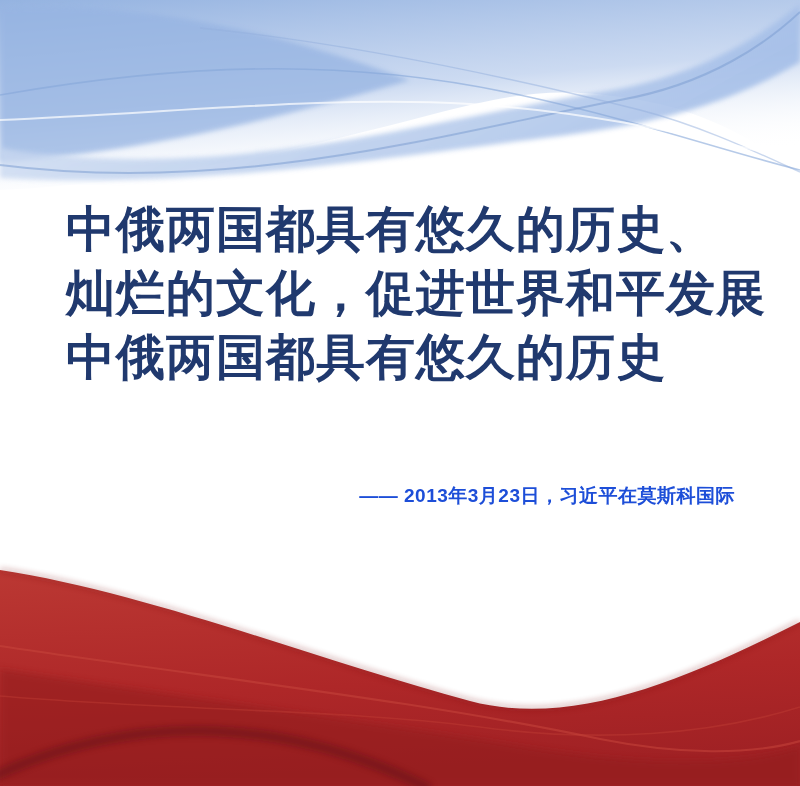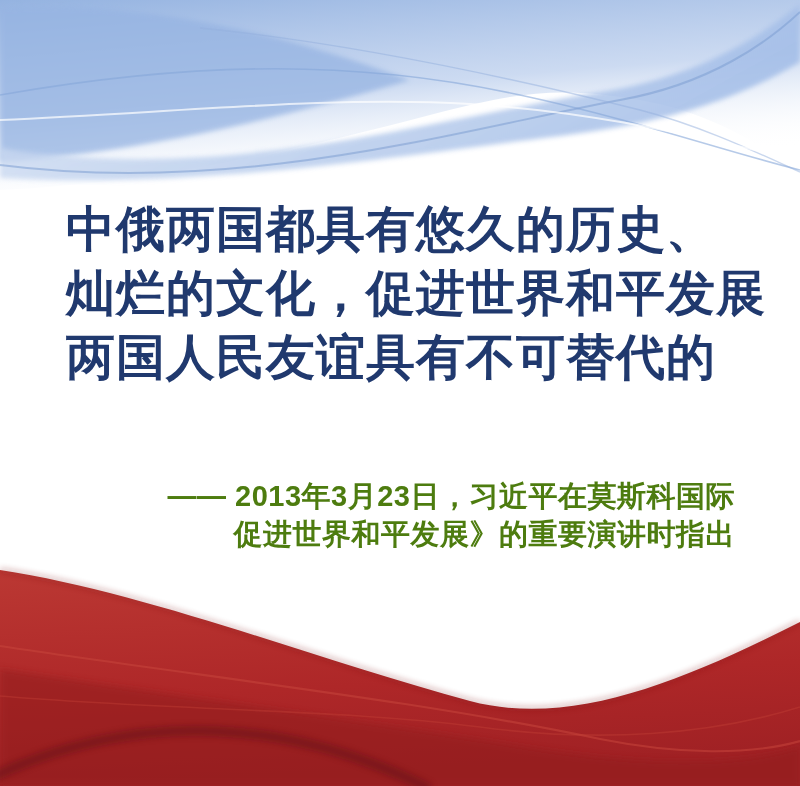--- a/index.html
+++ b/index.html
@@ -37,22 +37,22 @@
     letter-spacing: 1px;
   }
   .quote .line { white-space: nowrap; }
 
   .attribution {
     position: absolute;
     right: 65px;
     top: 477px;
     width: 640px;
     text-align: right;
-    color: #4d7c0f;
-    font-size: 29px;
+    color: #1d4ed8;
+    font-size: 19px;
     font-weight: 700;
     line-height: 38px;
     letter-spacing: 0.5px;
   }
   .attribution .line { white-space: nowrap; }
 </style>
 </head>
 <body>
 
 <div class="card">
@@ -82,26 +82,25 @@
 
     <path d="M0 95 C200 60 360 60 520 95 C640 121 720 150 800 170" fill="none" stroke="#86a6d8" stroke-width="1.6" opacity="0.6"></path>
     <path d="M0 165 C240 196 460 130 620 100 C710 84 768 42 800 12" fill="none" stroke="#7d9ed1" stroke-width="2" opacity="0.55"></path>
     <path d="M200 28 C360 44 520 80 640 110 C702 126 760 154 800 172" fill="none" stroke="#93b0dd" stroke-width="1.4" opacity="0.5"></path>
     <path d="M0 120 C180 112 330 96 470 104 C600 112 700 138 800 160" fill="none" stroke="#ffffff" stroke-width="2" opacity="0.7"></path>
   </svg>
 
   <div class="quote">
     <div class="line">中俄两国都具有悠久的历史、</div>
     <div class="line">灿烂的文化，促进世界和平发展</div>
-    <div class="line">两国人民友谊具有不可替代的</div>
+    <div class="line">中俄两国都具有悠久的历史</div>
   </div>
 
   <div class="attribution">
     <div class="line">—— 2013年3月23日，习近平在莫斯科国际</div>
-    <div class="line">促进世界和平发展》的重要演讲时指出</div>
   </div>
 
   <svg class="wave wave-bottom" viewBox="0 0 800 235" preserveAspectRatio="none" aria-hidden="true">
     <defs>
       <linearGradient id="gRed" x1="0" y1="0" x2="0.2" y2="1">
         <stop offset="0" stop-color="#bb3833"></stop>
         <stop offset="0.6" stop-color="#ae2728"></stop>
         <stop offset="1" stop-color="#a02124"></stop>
       </linearGradient>
       <filter id="softR" x="-20%" y="-20%" width="140%" height="140%">

